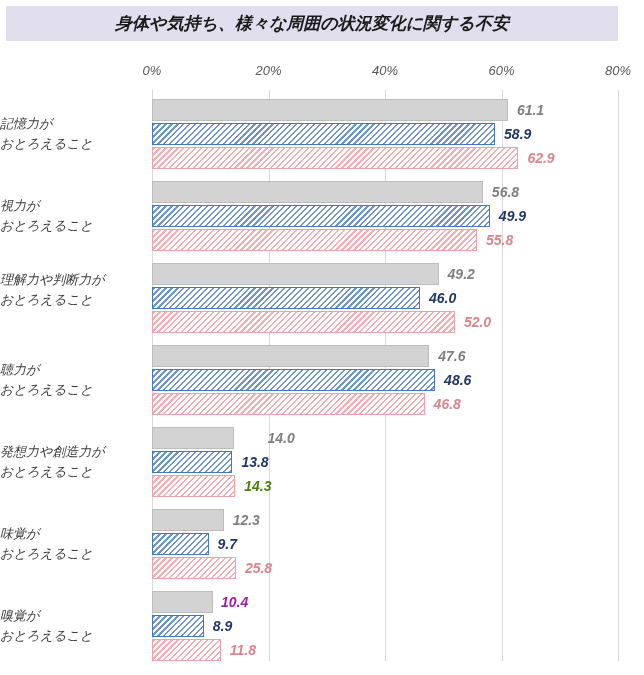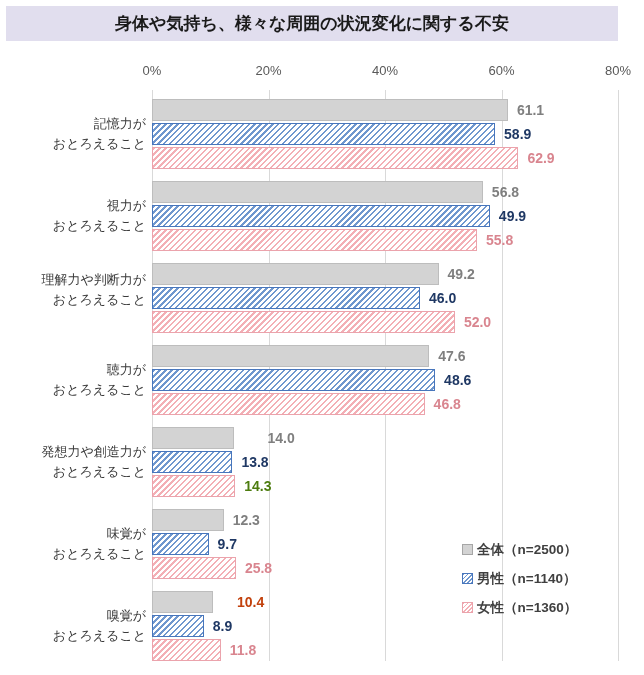--- a/index.html
+++ b/index.html
@@ -1,31 +1,31 @@
 <!DOCTYPE html>
 <html style="--title-bg: #e1deee; --title-text: #1a1a1a; --axis-text: #595959; --gridline: #d9d9d9; --gray-fill: #d3d3d3; --gray-border: #bdbdbd; --blue-stripe: #6f97ce; --blue-border: #4876bc; --pink-stripe: #f3afb5; --pink-border: #eba3ac;"><head>
 <meta charset="utf-8">
 <style>
   html,body{margin:0;padding:0;background:#ffffff;}
   body{font-family:"Liberation Sans","DejaVu Sans",sans-serif;}
-  #stage{position:relative;width:644px;height:671px;background:#ffffff;overflow:hidden;}
+  #stage{position:relative;width:644px;height:671px;background:#ffffff;overflow:hidden;font-style:italic;}
   #title-band{
     position:absolute;left:6px;top:6px;width:612px;height:35px;
     background:var(--title-bg,#e1deee);color:var(--title-text,#1a1a1a);
     font-size:17px;font-weight:bold;display:flex;align-items:center;justify-content:center;
   }
   #plot{position:absolute;left:0;top:0;width:644px;height:675px;}
   .tick-label{
     position:absolute;top:63px;transform:translateX(-50%);
     font-size:13px;color:var(--axis-text,#595959);white-space:nowrap;
   }
   .gridline{position:absolute;top:90px;width:1px;height:571px;background:var(--gridline,#d9d9d9);}
   .cat-label{
     position:absolute;left:0;width:146px;height:70px;
-    display:flex;flex-direction:column;justify-content:center;align-items:flex-end;
+    display:flex;flex-direction:column;justify-content:center;align-items:flex-start;
     font-size:13px;color:#3a3a3a;line-height:20px;text-align:right;
   }
   .bar{position:absolute;height:22px;box-sizing:border-box;border:1px solid;}
   .bar.s-total{background:var(--gray-fill,#d3d3d3);border-color:var(--gray-border,#bdbdbd);}
   .bar.s-male{
     background:repeating-linear-gradient(135deg,var(--blue-stripe,#6f97ce) 0 1.6px,#ffffff 1.6px 4.2px);
     border-color:var(--blue-border,#4876bc);
   }
   .bar.s-female{
     background:repeating-linear-gradient(135deg,var(--pink-stripe,#f3afb5) 0 1.6px,#ffffff 1.6px 4.2px);
@@ -119,33 +119,19 @@
       <div class="val" style="left: 232.647px; top: 509px; color: rgb(127, 127, 127);">12.3</div>
       <div class="bar s-male" style="left: 152px; top: 533px; width: 56.5025px;"></div>
       <div class="val" style="left: 217.502px; top: 533px; color: rgb(31, 56, 100);">9.7</div>
       <div class="bar s-female" style="left: 152px; top: 557px; width: 83.88px;"></div>
       <div class="val" style="left: 244.88px; top: 557px; color: rgb(217, 133, 143);">25.8</div>
       <div class="cat-label" style="top: 591px;">
         <div>嗅覚が</div>
         <div>おとろえること</div>
       </div>
       <div class="bar s-total" style="left: 152px; top: 591px; width: 60.58px;"></div>
-      <div class="val" style="left: 237px; top: 591px; color: #c2410c;">10.4</div>
+      <div class="val" style="left: 221px; top: 591px; color: #a21caf;">10.4</div>
       <div class="bar s-male" style="left: 152px; top: 615px; width: 51.8425px;"></div>
       <div class="val" style="left: 212.843px; top: 615px; color: rgb(31, 56, 100);">8.9</div>
       <div class="bar s-female" style="left: 152px; top: 639px; width: 68.735px;"></div>
       <div class="val" style="left: 229.735px; top: 639px; color: rgb(217, 133, 143);">11.8</div>
-      <div id="legend">
-        <div class="legend-item">
-          <div class="swatch s-total"></div>
-          <span>全体（n=2500）</span>
-        </div>
-        <div class="legend-item">
-          <div class="swatch s-male"></div>
-          <span>男性（n=1140）</span>
-        </div>
-        <div class="legend-item">
-          <div class="swatch s-female"></div>
-          <span>女性（n=1360）</span>
-        </div>
-      </div>
     </div>
 </div>
 
 </body></html>

